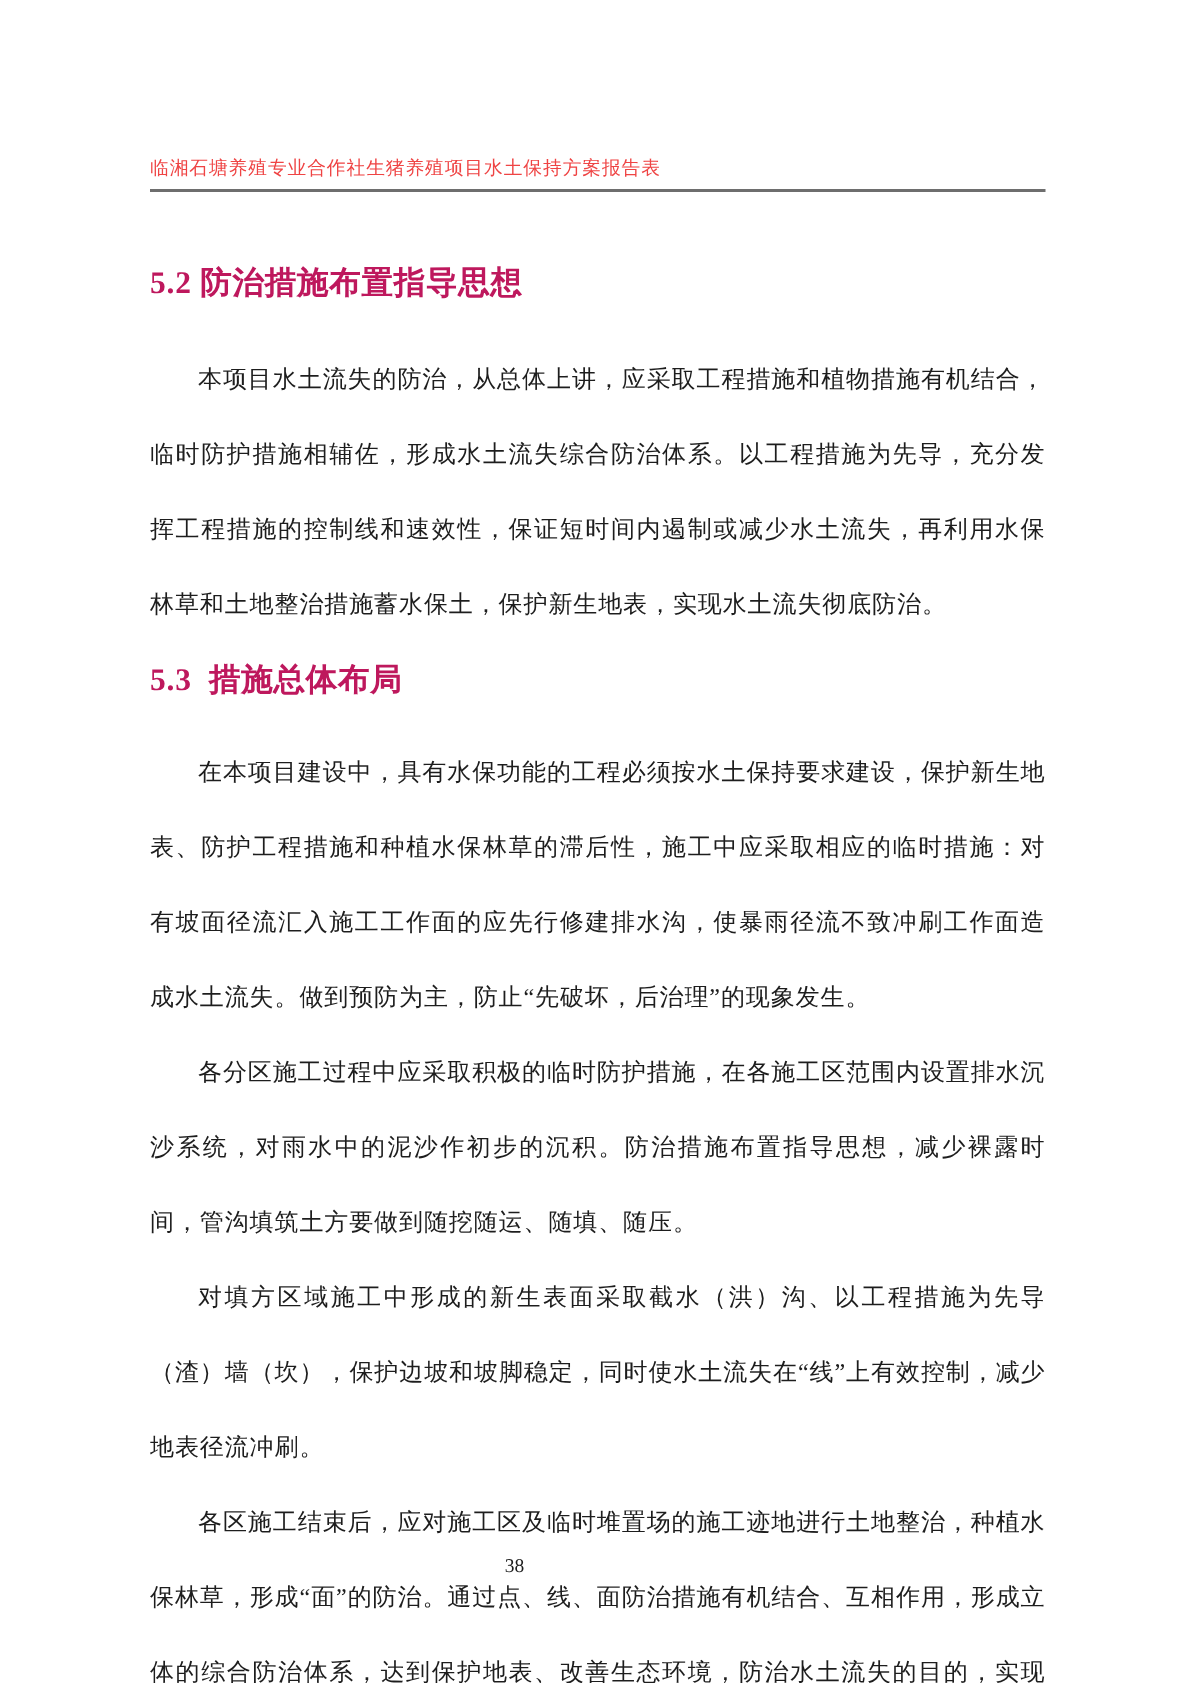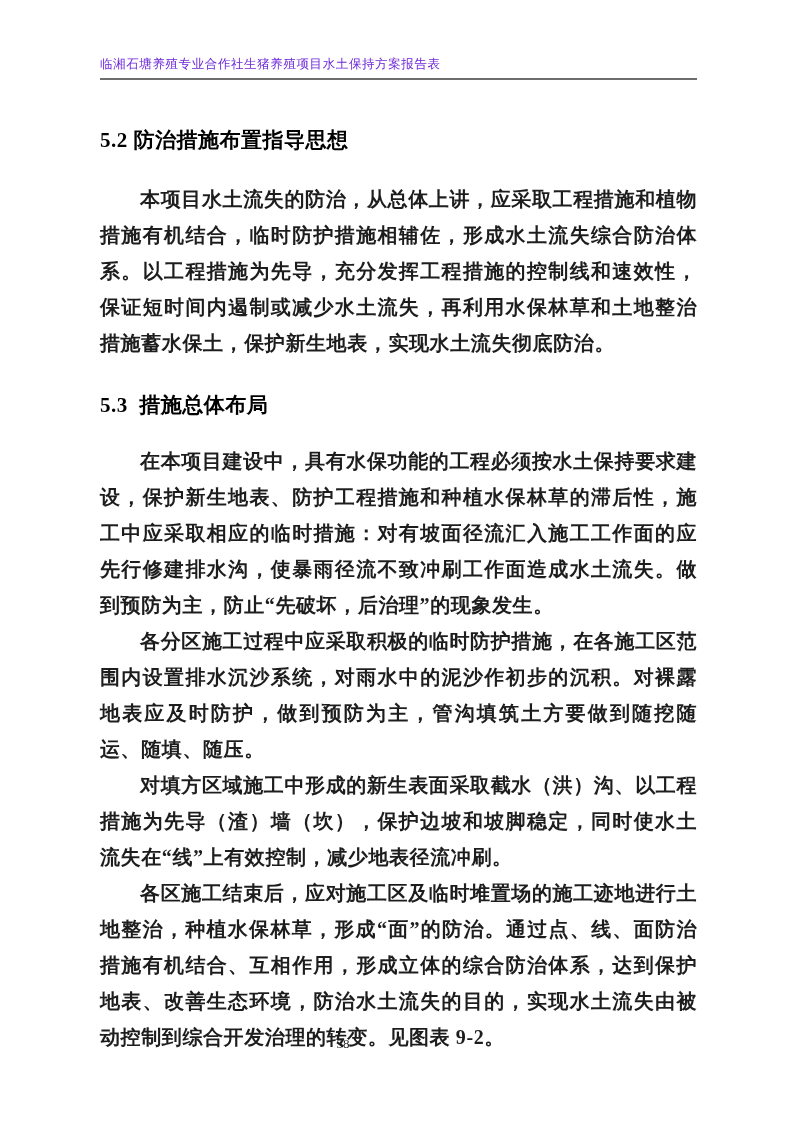--- a/index.html
+++ b/index.html
@@ -12,40 +12,40 @@
     padding: 56px 96px 0 100px;
     font-family: "Liberation Serif", "DejaVu Serif", serif;
     color: #1d1d1d;
     overflow: hidden;
   }
   .header {
     font-size: 12.5px;
     letter-spacing: 0.6px;
     padding-bottom: 5px;
     border-bottom: 2.5px solid #6e6e6e;
-    color: #6d28d9;
+    color: #ef4444;
+    margin-top: 48px;
   }
   h2.sec {
     font-size: 21px;
     font-weight: bold;
     margin: 46px 0 27px 0;
     letter-spacing: 0.5px;
     white-space: pre-wrap;
-    color: #000000;
+    color: #be185d;
   }
-  h2.sec-2 { margin-top: 30px; margin-bottom: 24px; }
+  h2.sec-2 { margin-top: 10px; margin-bottom: 24px; }
   p.body {
-    font-size: 20px;
-    line-height: 36px;
+    font-size: 16px;
+    line-height: 50px;
     margin: 0;
     text-align: justify;
     text-indent: 2em;
     letter-spacing: 0.6px;
     word-break: break-all;
-    font-weight: bold;
   }
   .footer {
     position: absolute;
     left: 0;
     top: 1036px;
     width: 686px;
     text-align: center;
     font-size: 13px;
     color: #1d1d1d;
   }
@@ -60,21 +60,21 @@
   </div>
 
   <h2 class="sec">5.2 防治措施布置指导思想</h2>
 
   <p class="body">本项目水土流失的防治，从总体上讲，应采取工程措施和植物措施有机结合，临时防护措施相辅佐，形成水土流失综合防治体系。以工程措施为先导，充分发挥工程措施的控制线和速效性，保证短时间内遏制或减少水土流失，再利用水保林草和土地整治措施蓄水保土，保护新生地表，实现水土流失彻底防治。</p>
 
   <h2 class="sec sec-2">5.3  措施总体布局</h2>
 
   <p class="body">在本项目建设中，具有水保功能的工程必须按水土保持要求建设，保护新生地表、防护工程措施和种植水保林草的滞后性，施工中应采取相应的临时措施：对有坡面径流汇入施工工作面的应先行修建排水沟，使暴雨径流不致冲刷工作面造成水土流失。做到预防为主，防止“先破坏，后治理”的现象发生。</p>
 
-  <p class="body">各分区施工过程中应采取积极的临时防护措施，在各施工区范围内设置排水沉沙系统，对雨水中的泥沙作初步的沉积。对裸露地表应及时防护，做到预防为主，管沟填筑土方要做到随挖随运、随填、随压。</p>
+  <p class="body">各分区施工过程中应采取积极的临时防护措施，在各施工区范围内设置排水沉沙系统，对雨水中的泥沙作初步的沉积。防治措施布置指导思想，减少裸露时间，管沟填筑土方要做到随挖随运、随填、随压。</p>
 
   <p class="body">对填方区域施工中形成的新生表面采取截水（洪）沟、以工程措施为先导（渣）墙（坎），保护边坡和坡脚稳定，同时使水土流失在“线”上有效控制，减少地表径流冲刷。</p>
 
   <p class="body">各区施工结束后，应对施工区及临时堆置场的施工迹地进行土地整治，种植水保林草，形成“面”的防治。通过点、线、面防治措施有机结合、互相作用，形成立体的综合防治体系，达到保护地表、改善生态环境，防治水土流失的目的，实现水土流失由被动控制到综合开发治理的转变。见图表 9-2。</p>
 
   <div class="footer">
     <span>38</span>
   </div>
 
 </div>

